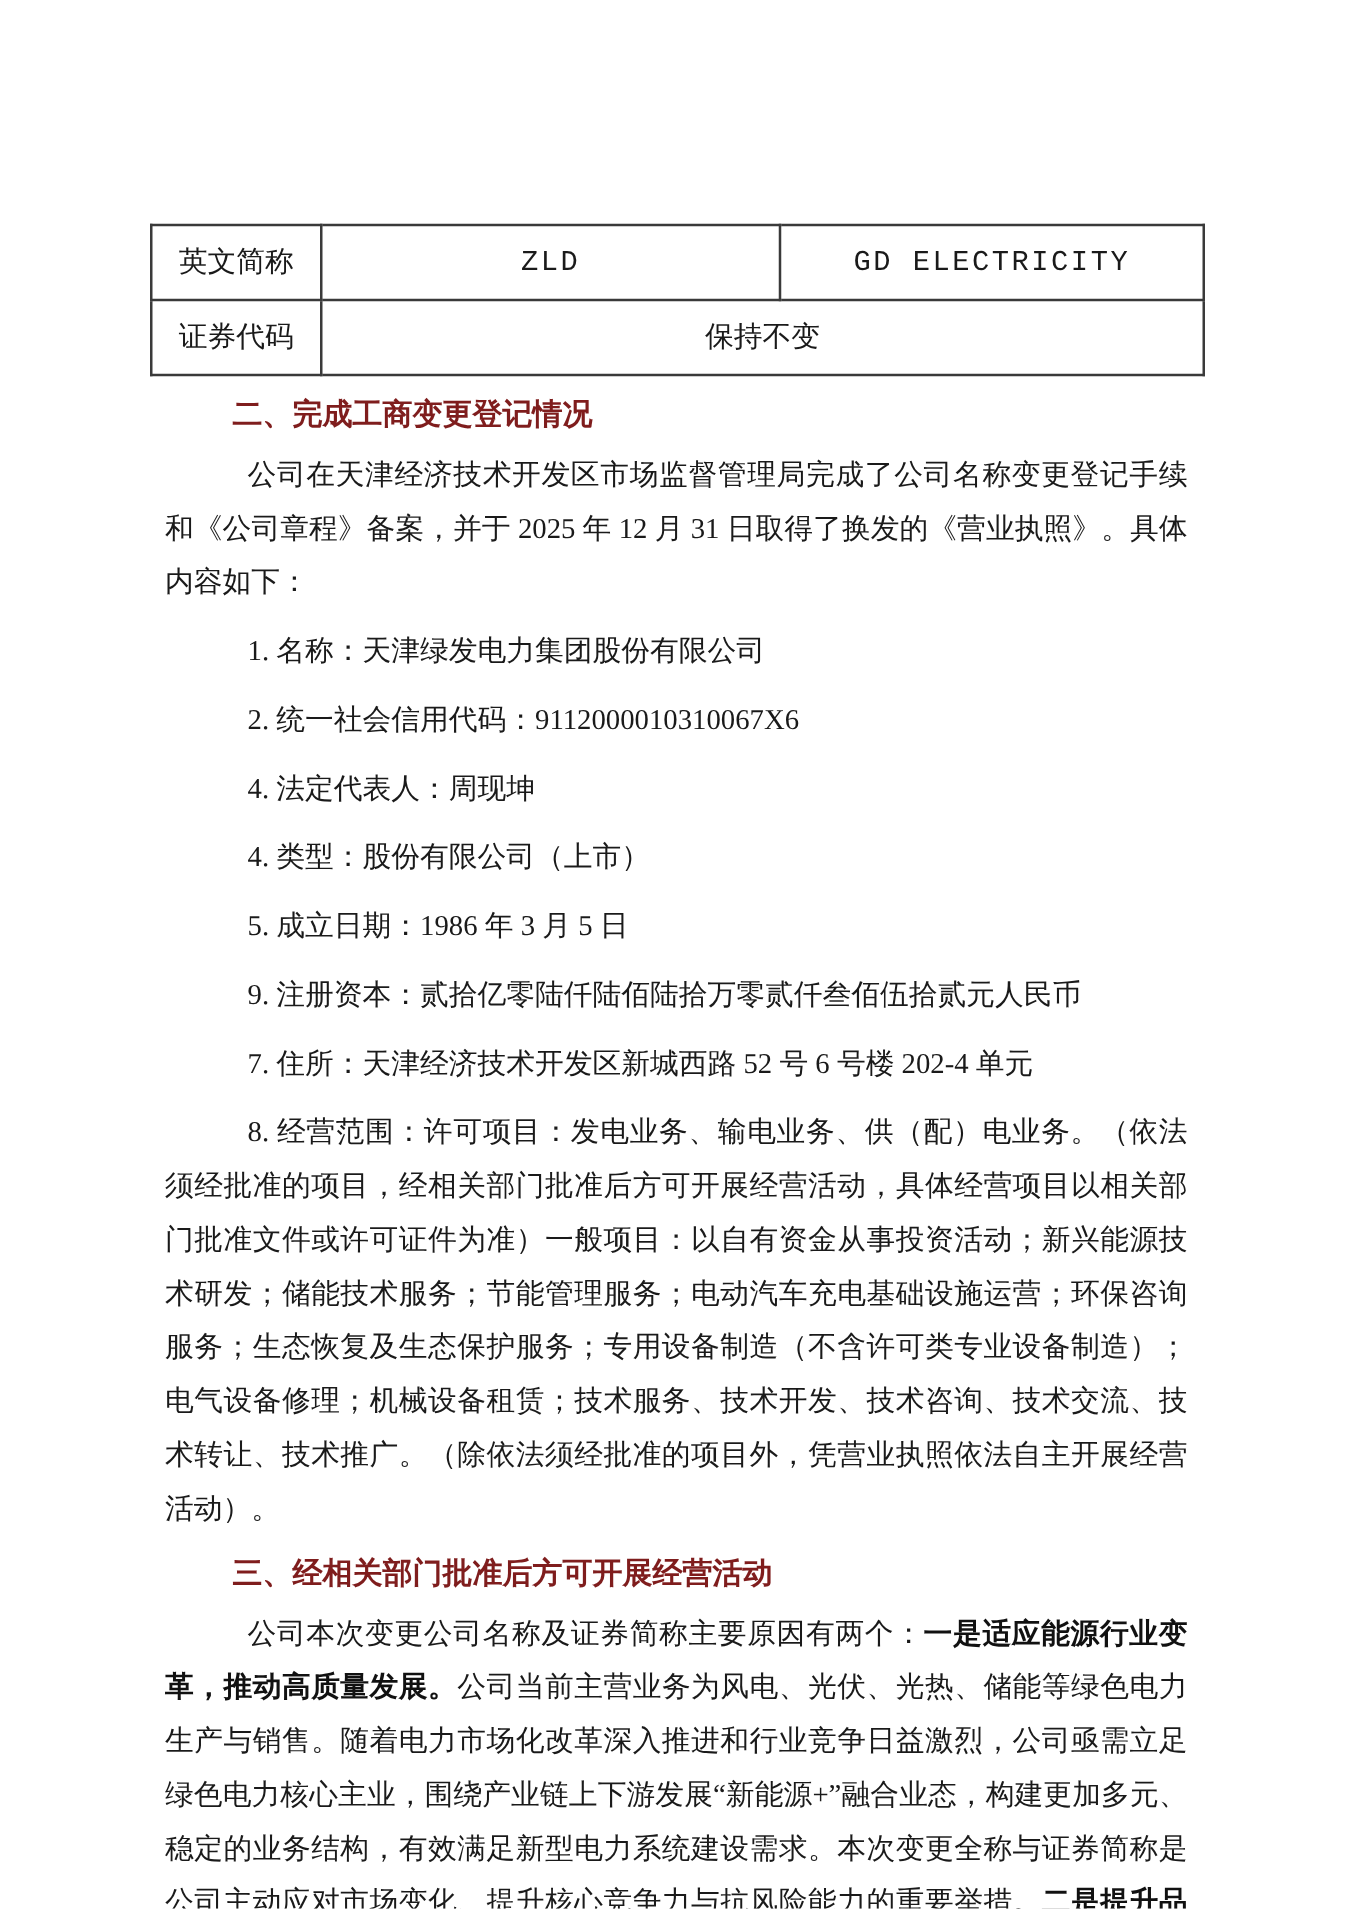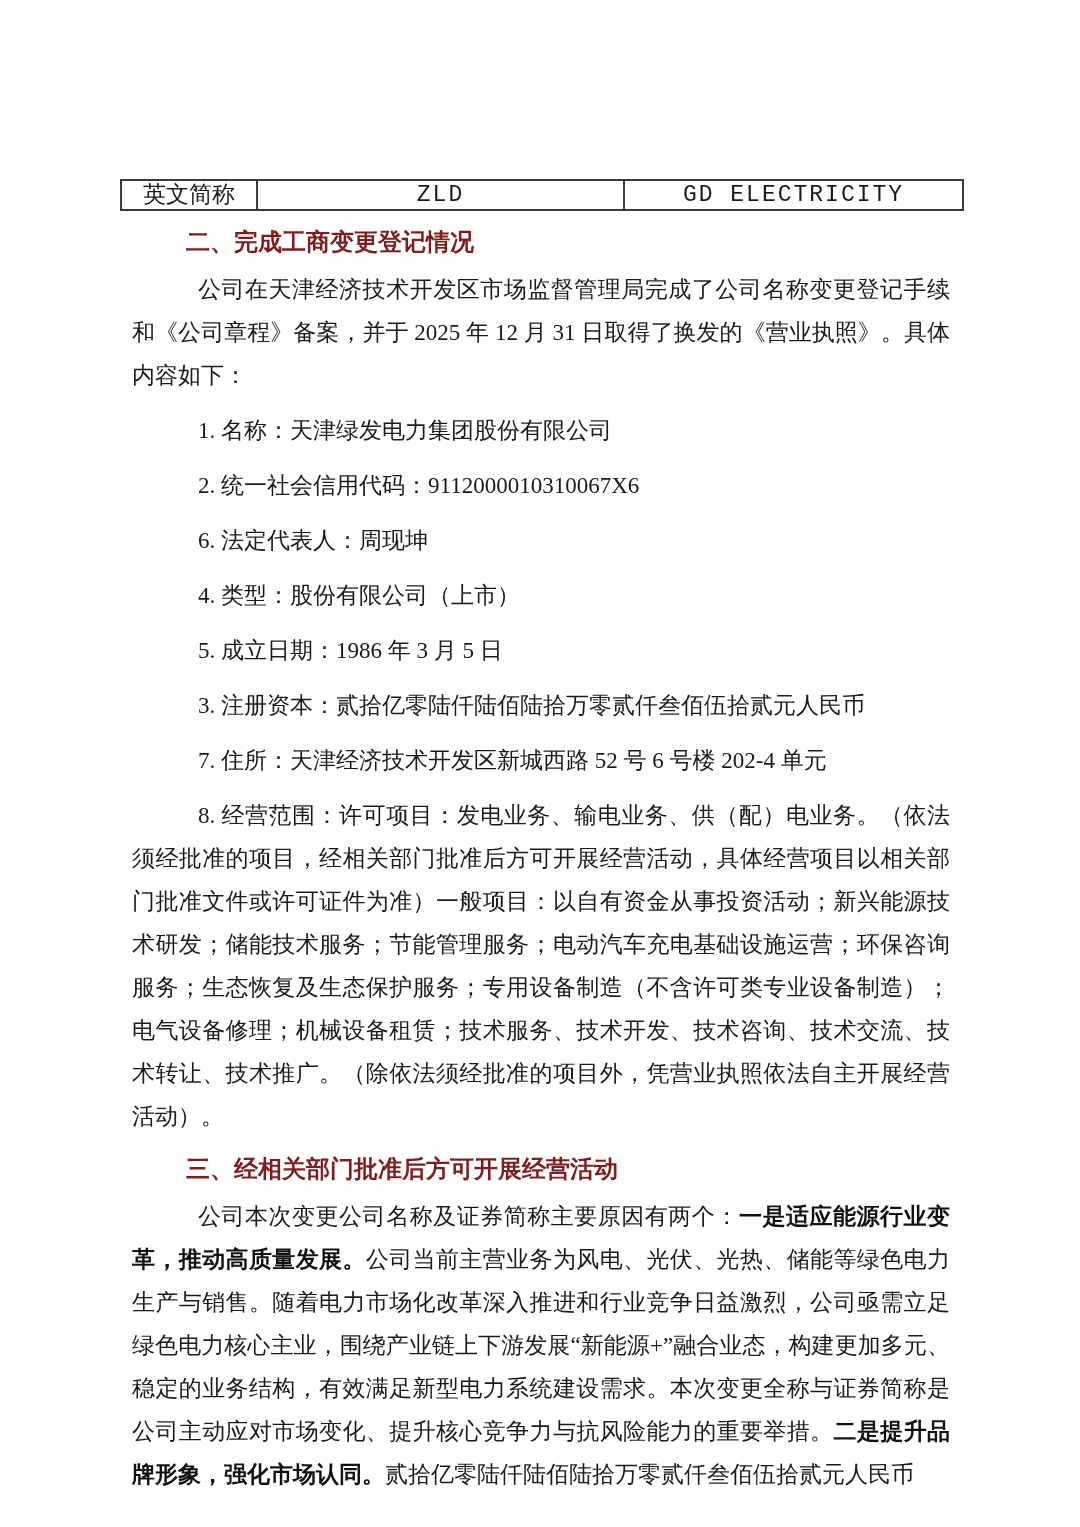--- a/index.html
+++ b/index.html
@@ -22,21 +22,21 @@
     border-collapse: collapse;
     table-layout: fixed;
     width: 842px;
   }
   table.doc-table td {
     border: 2px solid #3a3a3a;
     text-align: center;
     vertical-align: middle;
     font-size: 23px;
     line-height: 26px;
-    padding: 1px 4px;
+    padding: 16px 4px;
     height: 26px;
     overflow: hidden;
     white-space: nowrap;
   }
   td.latin {
     letter-spacing: 2px;
     font-family: Liberation Mono, monospace;
   }
   .sec-heading {
     font-family: "Liberation Sans", "DejaVu Sans", sans-serif;
@@ -71,33 +71,37 @@
       <col style="width:136px">
       <col style="width:367px">
       <col style="width:339px">
     </colgroup>
     <tbody>
       <tr>
         <td>英文简称</td>
         <td class="latin">ZLD</td>
         <td class="latin">GD ELECTRICITY</td>
       </tr>
+      <tr>
+        <td>证券代码</td>
+        <td colspan="2">保持不变</td>
+      </tr>
     </tbody>
   </table>
 
   <div class="sec-heading">二、完成工商变更登记情况</div>
 
   <p class="para">公司在天津经济技术开发区市场监督管理局完成了公司名称变更登记手续和《公司章程》备案，并于 2025 年 12 月 31 日取得了换发的《营业执照》。具体内容如下：</p>
 
   <p class="para">1. 名称：天津绿发电力集团股份有限公司</p>
   <p class="para">2. 统一社会信用代码：9112000010310067X6</p>
-  <p class="para">6. 法定代表人：周现坤</p>
+  <p class="para">4. 法定代表人：周现坤</p>
   <p class="para">4. 类型：股份有限公司（上市）</p>
   <p class="para">5. 成立日期：1986 年 3 月 5 日</p>
-  <p class="para">3. 注册资本：贰拾亿零陆仟陆佰陆拾万零贰仟叁佰伍拾贰元人民币</p>
+  <p class="para">9. 注册资本：贰拾亿零陆仟陆佰陆拾万零贰仟叁佰伍拾贰元人民币</p>
   <p class="para">7. 住所：天津经济技术开发区新城西路 52 号 6 号楼 202-4 单元</p>
   <p class="para">8. 经营范围：许可项目：发电业务、输电业务、供（配）电业务。（依法须经批准的项目，经相关部门批准后方可开展经营活动，具体经营项目以相关部门批准文件或许可证件为准）一般项目：以自有资金从事投资活动；新兴能源技术研发；储能技术服务；节能管理服务；电动汽车充电基础设施运营；环保咨询服务；生态恢复及生态保护服务；专用设备制造（不含许可类专业设备制造）；电气设备修理；机械设备租赁；技术服务、技术开发、技术咨询、技术交流、技术转让、技术推广。（除依法须经批准的项目外，凭营业执照依法自主开展经营活动）。</p>
 
   <div class="sec-heading">三、经相关部门批准后方可开展经营活动</div>
 
   <p class="para">
     <span>公司本次变更公司名称及证券简称主要原因有两个：</span><span class="bold-run">一是适应能源行业变革，推动高质量发展。</span><span>公司当前主营业务为风电、光伏、光热、储能等绿色电力生产与销售。随着电力市场化改革深入推进和行业竞争日益激烈，公司亟需立足绿色电力核心主业，围绕产业链上下游发展“新能源+”融合业态，构建更加多元、稳定的业务结构，有效满足新型电力系统建设需求。本次变更全称与证券简称是公司主动应对市场变化、提升核心竞争力与抗风险能力的重要举措。</span><span class="bold-run">二是提升品牌形象，强化市场认同。</span><span>贰拾亿零陆仟陆佰陆拾万零贰仟叁佰伍拾贰元人民币</span>
   </p>
 
 </div>

